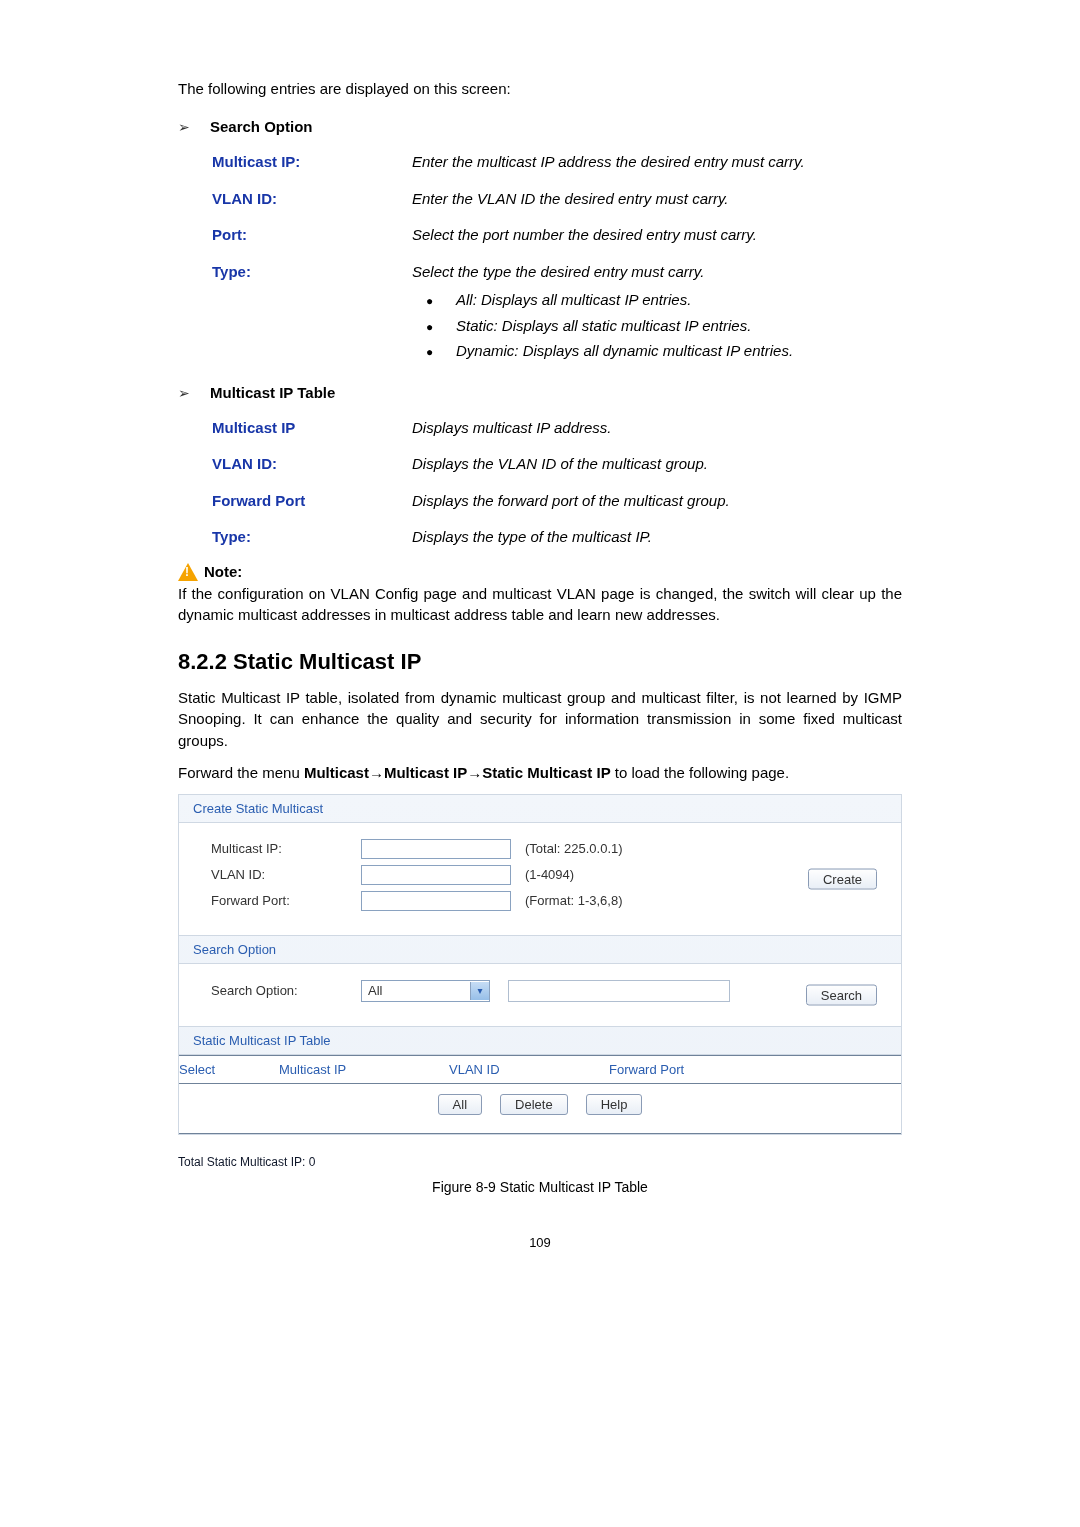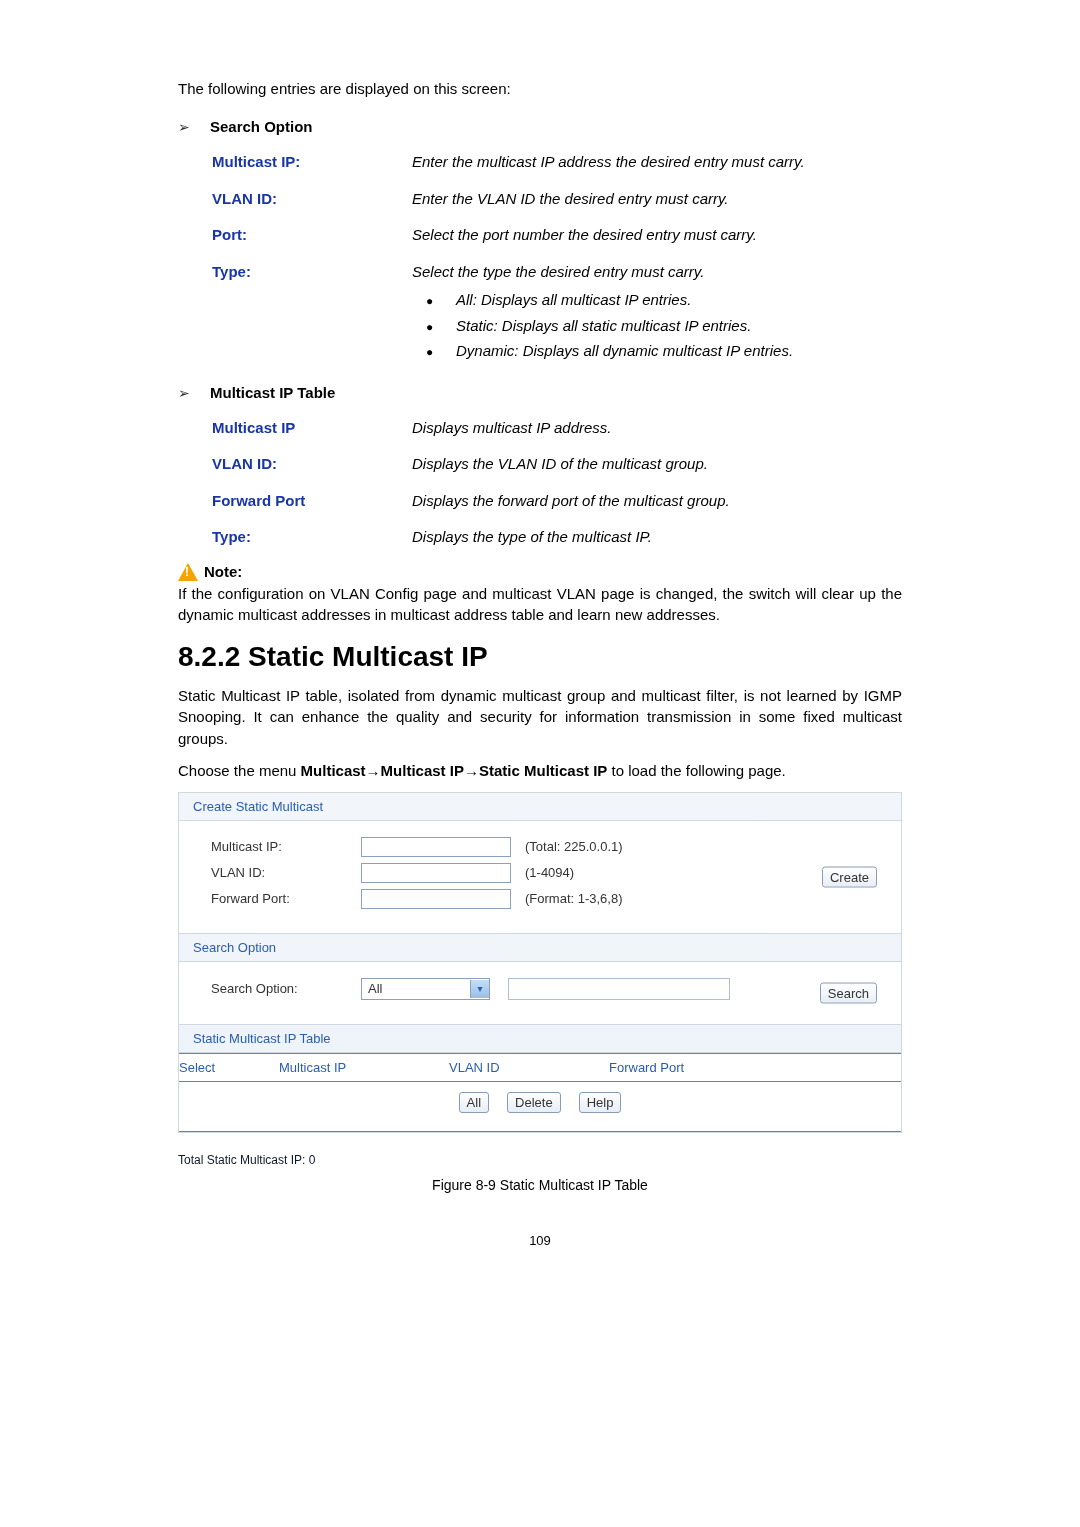--- a/index.html
+++ b/index.html
@@ -86,23 +86,23 @@
     font-size: 12px;
     color: #fff;
     font-weight: bold;
   }
   .note-body {
     text-align: justify;
     line-height: 1.4;
     margin-top: 2px;
   }
   h2.subsection {
-    font-size: 28px;
-    font-weight: bold;
-    margin: 16px 0 12px 0;
+    font-size: 22px;
+    font-weight: bold;
+    margin: 24px 0 12px 0;
   }
   .para {
     text-align: justify;
     line-height: 1.45;
     margin-bottom: 10px;
   }
   .menu-path { }
   .bold { font-weight: bold; }
 
   
@@ -138,21 +138,21 @@
     height: 20px;
     border: 1px solid #8aa2c0;
     background: #fff;
     box-sizing: border-box;
   }
   .panel-hint { margin-left: 14px; color: #333; }
   .panel-btn {
     border: 1px solid #8a9bb5;
     background: linear-gradient(#fefefe,#e8eef6);
     font-size: 13px;
-    padding: 2px 7px;
+    padding: 2px 14px;
     border-radius: 3px;
     cursor: pointer;
     color: #333;
   }
   .btn-right {
     position: absolute;
     right: 24px;
     top: 50%;
     transform: translateY(-50%);
   }
@@ -293,21 +293,21 @@
     <span class="warn-icon"></span>
     <span>Note:</span>
   </div>
   <div class="note-body">If the configuration on VLAN Config page and multicast VLAN page is changed, the switch will clear up the dynamic multicast addresses in multicast address table and learn new addresses.</div>
 
   <h2 class="subsection">8.2.2 Static Multicast IP</h2>
 
   <div class="para">Static Multicast IP table, isolated from dynamic multicast group and multicast filter, is not learned by IGMP Snooping. It can enhance the quality and security for information transmission in some fixed multicast groups.</div>
 
   <div class="para menu-path">
-    <span>Choose the menu </span><span class="bold">Multicast</span><span>→</span><span class="bold">Multicast IP</span><span>→</span><span class="bold">Static Multicast IP</span><span> to load the following page.</span>
+    <span>Forward the menu </span><span class="bold">Multicast</span><span>→</span><span class="bold">Multicast IP</span><span>→</span><span class="bold">Static Multicast IP</span><span> to load the following page.</span>
   </div>
 
   <div class="panel">
     <div class="panel-section-title">Create Static Multicast</div>
     <div class="panel-body rel">
       <div class="panel-row">
         <div class="panel-label">Multicast IP:</div>
         <input class="panel-input" style="">
         <div class="panel-hint">(Total: 225.0.0.1)</div>
       </div>

